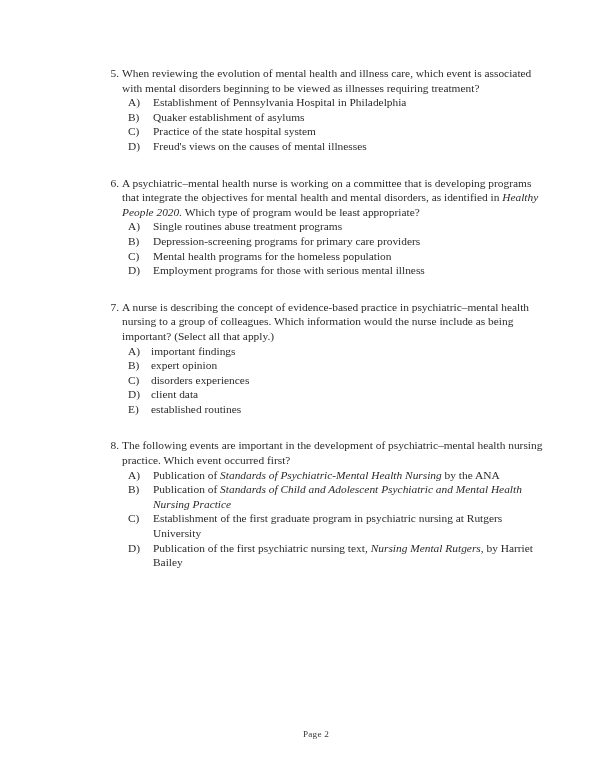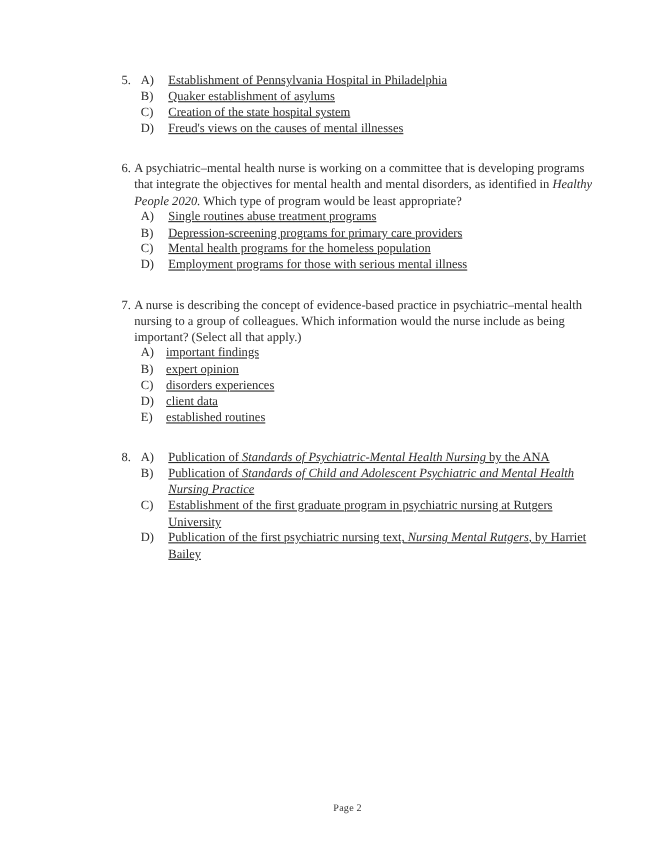--- a/index.html
+++ b/index.html
@@ -75,21 +75,20 @@
   .opt-letter {
     position: absolute;
     left: 0;
     top: 0;
     font-size: 11.4px;
     line-height: 14.6px;
   }
 
   .opt-text {
     display: block;
-    text-decoration: underline;
   }
 
   i { font-style: italic; }
   b { font-weight: normal; }
 
   #footer {
     position: absolute;
     left: 16px;
     top: 729px;
     width: 600px;
@@ -98,33 +97,33 @@
     color: #3a3a3a;
     letter-spacing: 0.2px;
   }
 </style>
 </head>
 <body>
 
 <div id="page">
   <div id="content">
       <div class="question">
-        <div class="q-stem"><span class="q-num">5.</span></div>
+        <div class="q-stem"><span class="q-num">5.</span><span>When reviewing the evolution of mental health and illness care, which event is associated with mental disorders beginning to be viewed as illnesses requiring treatment?</span></div>
         <div class="options">
           <div class="option">
             <span class="opt-letter">A)</span>
             <span class="opt-text">Establishment of Pennsylvania Hospital in Philadelphia</span>
           </div>
           <div class="option">
             <span class="opt-letter">B)</span>
             <span class="opt-text">Quaker establishment of asylums</span>
           </div>
           <div class="option">
             <span class="opt-letter">C)</span>
-            <span class="opt-text">Creation of the state hospital system</span>
+            <span class="opt-text">Practice of the state hospital system</span>
           </div>
           <div class="option">
             <span class="opt-letter">D)</span>
             <span class="opt-text">Freud's views on the causes of mental illnesses</span>
           </div>
         </div>
       </div>
       <div class="question">
         <div class="q-stem"><span class="q-num">6.</span><span>A psychiatric–mental health nurse is working on a committee that is developing programs that integrate the objectives for mental health and mental disorders, as identified in <i>Healthy People 2020.</i> Which type of program would be <b>least</b> appropriate?</span></div>
         <div class="options">
@@ -165,21 +164,21 @@
             <span class="opt-letter">D)</span>
             <span class="opt-text">client data</span>
           </div>
           <div class="option tight">
             <span class="opt-letter">E)</span>
             <span class="opt-text">established routines</span>
           </div>
         </div>
       </div>
       <div class="question">
-        <div class="q-stem"><span class="q-num">8.</span></div>
+        <div class="q-stem"><span class="q-num">8.</span><span>The following events are important in the development of psychiatric–mental health nursing practice. Which event occurred first?</span></div>
         <div class="options">
           <div class="option">
             <span class="opt-letter">A)</span>
             <span class="opt-text">Publication of <i>Standards of Psychiatric-Mental Health Nursing</i> by the ANA</span>
           </div>
           <div class="option">
             <span class="opt-letter">B)</span>
             <span class="opt-text">Publication of <i>Standards of Child and Adolescent Psychiatric and Mental Health Nursing Practice</i></span>
           </div>
           <div class="option">

